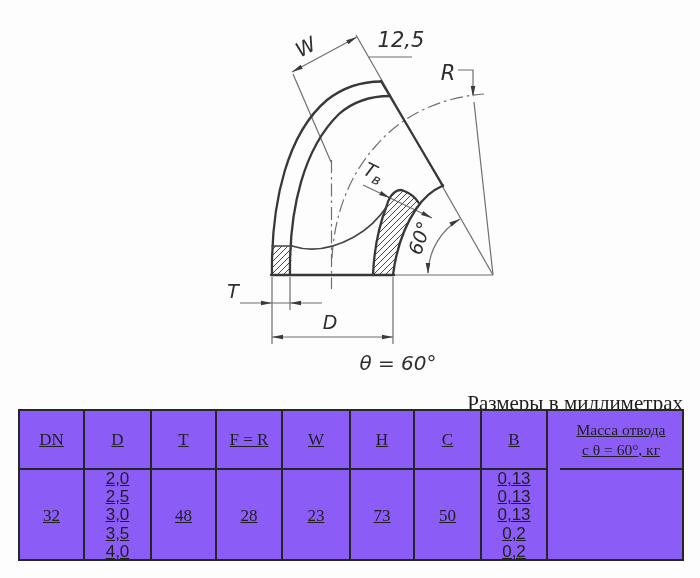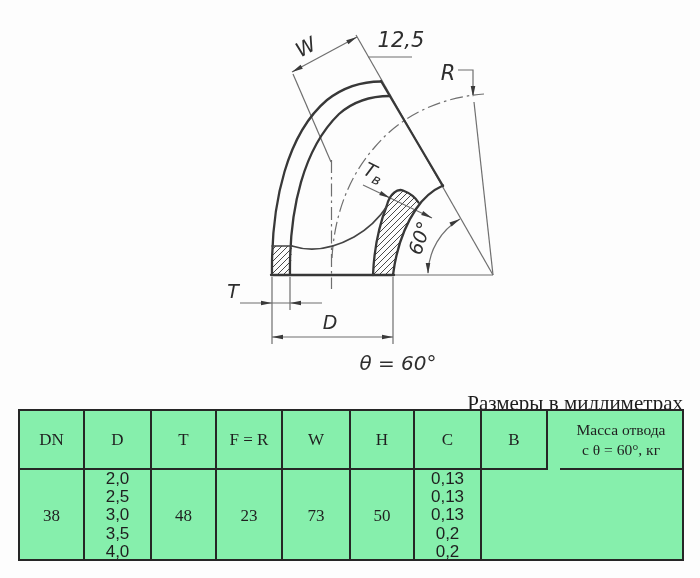--- a/index.html
+++ b/index.html
@@ -4,24 +4,24 @@
 <style>
   html,body{margin:0;padding:0;background:#ffffff;}
   #stage{position:relative;width:700px;height:578px;background:#fdfdfd;overflow:hidden;
          font-family:"Liberation Serif", serif;color:#1f1f1f;}
   #draw-svg{position:absolute;left:0;top:0;}
   .dim-text{font-family:"DejaVu Sans", sans-serif;font-style:italic;fill:#2e2e2e;}
   #units-note{position:absolute;top:391px;right:17px;font-size:21px;color:#1d1d1d;
               font-family:"Liberation Serif", serif;}
   
   #dim-table{position:absolute;left:18px;top:409px;width:666px;height:152px;
-             border:2px solid #262626;box-sizing:border-box;background:#86efac;
+             border:2px solid #262626;box-sizing:border-box;background:#8b5cf6;
              display:grid;
              grid-template-columns:65px 67px 65px 66px 68px 64px 67px 66px 1fr;
-             grid-template-rows:59px 1fr;}
+             grid-template-rows:59px 1fr;text-decoration:underline;}
   .cell{border-right:2px solid #262626;border-bottom:2px solid #262626;
         display:flex;align-items:center;justify-content:center;flex-direction:column;
         font-size:17px;box-sizing:border-box;line-height:1.15;}
   .cell:nth-child(9n){border-right:none;margin-left:12px;}
   .row2{border-bottom:none;}
   .mass-head{font-size:15.5px;line-height:1.25;}
   .stack{font-family:"Liberation Sans", sans-serif;font-size:17px;line-height:18.2px;}
   .stack div{text-align:center;}
 </style>
 </head>
@@ -111,29 +111,30 @@
     <div class="cell">F = R</div>
     <div class="cell">W</div>
     <div class="cell">H</div>
     <div class="cell">C</div>
     <div class="cell">B</div>
     <div class="cell mass-head">
       <div>Масса отвода</div>
       <div>с θ = 60°, кг</div>
     </div>
 
-    <div class="cell row2">38</div>
+    <div class="cell row2">32</div>
     <div class="cell row2 stack">
       <div>2,0</div>
       <div>2,5</div>
       <div>3,0</div>
       <div>3,5</div>
       <div>4,0</div>
     </div>
     <div class="cell row2">48</div>
+    <div class="cell row2">28</div>
     <div class="cell row2">23</div>
     <div class="cell row2">73</div>
     <div class="cell row2">50</div>
     <div class="cell row2 stack">
       <div>0,13</div>
       <div>0,13</div>
       <div>0,13</div>
       <div>0,2</div>
       <div>0,2</div>
     </div>

